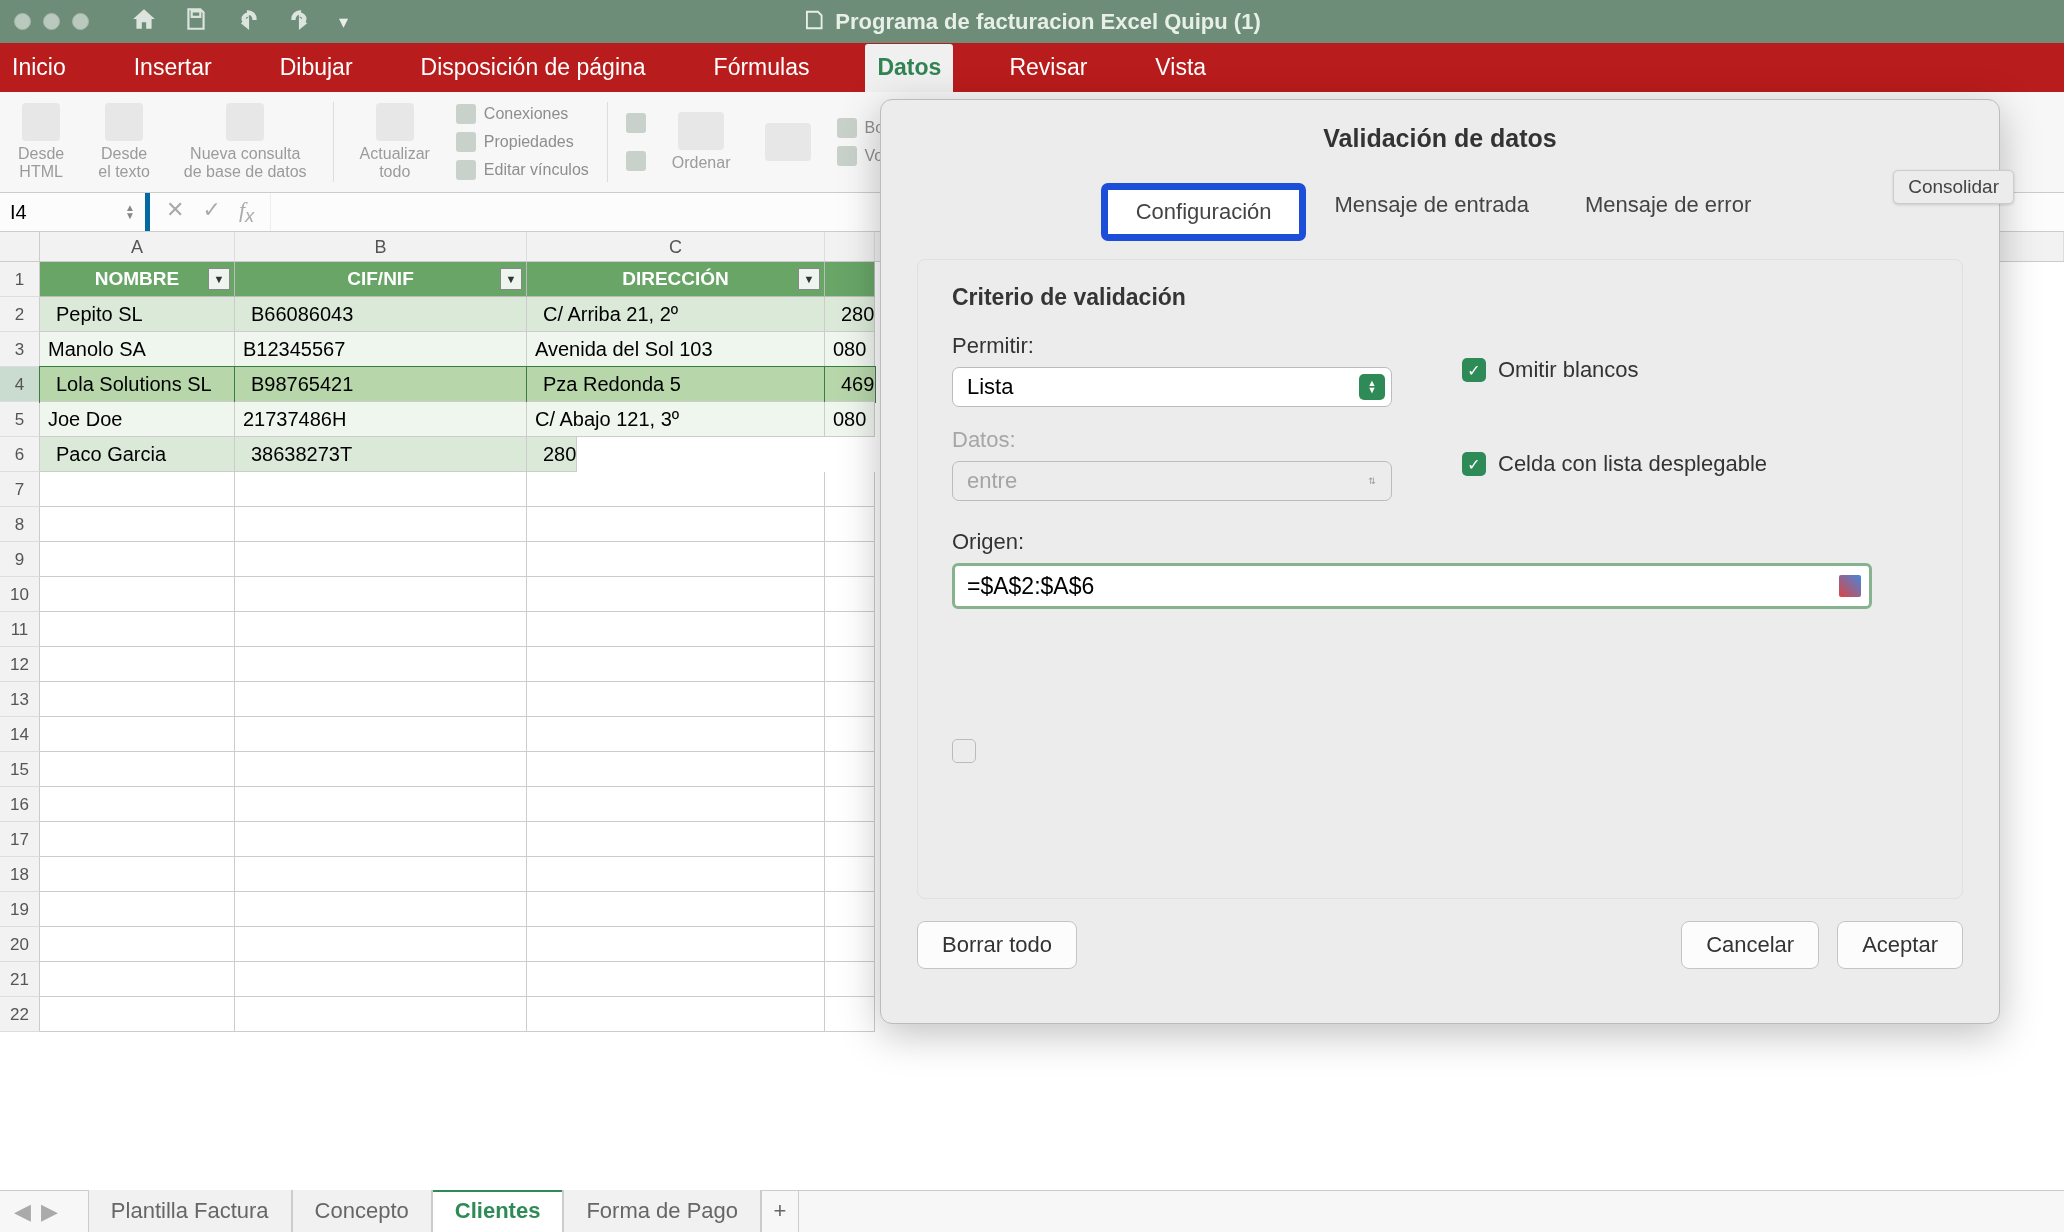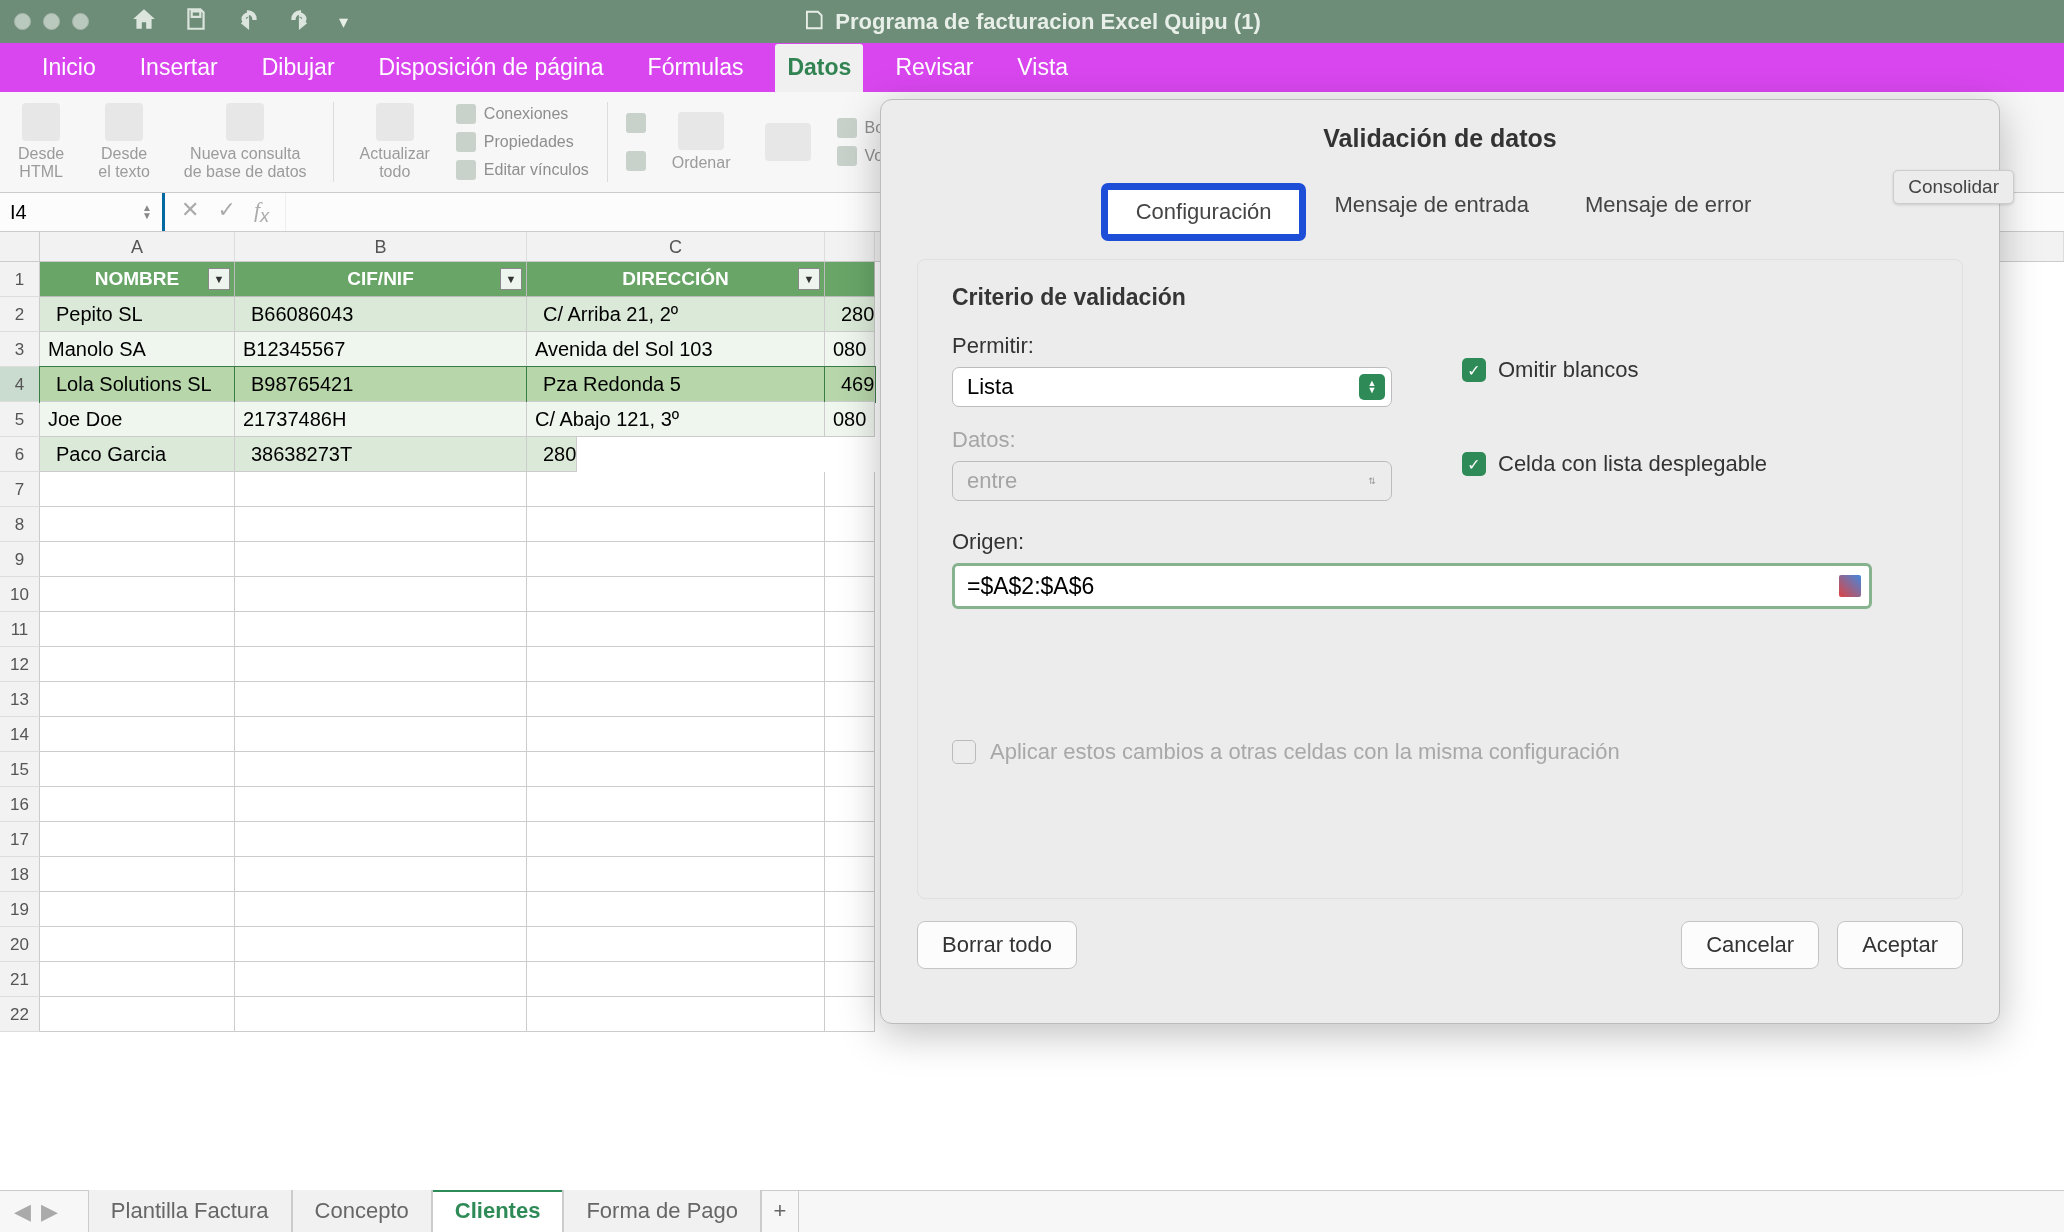--- a/index.html
+++ b/index.html
@@ -8,38 +8,38 @@
 
 .title-bar { height: 43px; background: #6d8d78; display: flex; align-items: center; padding-left: 14px; color: #e8efe8; position: relative; }
 .mac-btns { display: flex; gap: 12px; }
 .mac-btn { width: 17px; height: 17px; border-radius: 50%; background: #b9c9bd; border: 1px solid #a6b6aa; }
 .qat { display: flex; align-items: center; gap: 26px; margin-left: 42px; }
 .qat svg { width: 26px; height: 26px; fill: #e8efe8; opacity: .9; }
 .title-text { position: absolute; left: 50%; transform: translateX(-50%); font-weight: 600; font-size: 22px; display: flex; gap: 10px; }
 .title-text svg { width: 22px; height: 22px; fill: #e8efe8; }
 
 
-.ribbon-tabs { height: 49px; background: #d946ef; display: flex; align-items: center; padding-left: 30px; gap: 20px; color: #fff; font-size: 23px; }
+.ribbon-tabs { height: 49px; background: #b91c1c; display: flex; align-items: center; gap: 44px; color: #fff; font-size: 23px; }
 .ribbon-tab { padding: 10px 12px 11px; cursor: default; }
 .ribbon-tab.active { background: #f0f0f0; color: #318352; border-radius: 3px 3px 0 0; font-weight: 600; }
 
 
 .ribbon-body { height: 101px; background: #f7f7f7; border-bottom: 1px solid #ccc; display: flex; align-items: center; padding: 6px 10px; gap: 18px; color: #8e8e8e; font-size: 18px; position: relative; }
 .rgrp { display: flex; flex-direction: column; align-items: center; gap: 4px; padding: 0 8px; font-size: 16px; color: #9b9b9b; }
 .rgrp .ic { width: 38px; height: 38px; background: #dcdcdc; border-radius: 4px; opacity: .6; }
 .rlist { display: flex; flex-direction: column; gap: 8px; font-size: 16px; }
 .rlist div { display: flex; align-items: center; gap: 8px; }
 .rlist .ic2 { width: 20px; height: 20px; background: #c8d2cb; border-radius: 3px; }
 .rsep { width: 1px; height: 80px; background: #ddd; }
 
 .tooltip-consol { position: absolute; right: 50px; top: 78px; background: #ececec; border: 1px solid #ccc; border-radius: 5px; padding: 5px 14px; font-size: 19px; color: #444; box-shadow: 0 1px 3px rgba(0,0,0,.15); z-index: 50; }
 
 
 .formula-bar { height: 39px; background: #fcfcfc; border-bottom: 1px solid #ccc; display: flex; align-items: center; }
-.name-box { width: 165px; height: 100%; border-right: 3px solid #0369a1; display: flex; align-items: center; padding: 0 10px; font-size: 20px; justify-content: space-between; }
+.name-box { width: 150px; height: 100%; border-right: 5px solid #0369a1; display: flex; align-items: center; padding: 0 10px; font-size: 20px; justify-content: space-between; }
 .spinner { display:flex; flex-direction:column; font-size:10px; color:#888; line-height:8px; }
 .fx-ctrls { display: flex; gap: 18px; padding: 0 16px; color: #aaa; font-size: 22px; }
 .fx-sym { font-style: italic; font-family: serif; }
 .formula-input { flex: 1; height: 100%; border-left: 1px solid #eee; }
 
 
 .grid-area { position: relative; height: 940px; background: #fff; }
 .col-headers { display: flex; height: 30px; border-bottom: 1px solid #ccc; background: #f2f2f2; font-size: 18px; color: #555; }
 .row-header-space { width: 40px; border-right: 1px solid #ccc; background: #f2f2f2; }
 .col-h { border-right: 1px solid #ddd; text-align: center; line-height: 30px; }
@@ -449,21 +449,20 @@
     </div>
     <div style="margin-top:28px;">
       <div class="flabel">Origen:</div>
       <div class="origin-input">
         <span>=$A$2:$A$6</span>
         <div class="range-icon"></div>
       </div>
     </div>
     <div class="apply-row">
       <div class="chk un"></div>
-      <span>Aplicar estos cambios a otras celdas con la misma configuración</span>
     </div>
   </div>
   <div class="dlg-btns">
     <div class="btn">Borrar todo</div>
     <div class="btn-right">
       <div class="btn">Cancelar</div>
       <div class="btn">Aceptar</div>
     </div>
   </div>
 </div>

